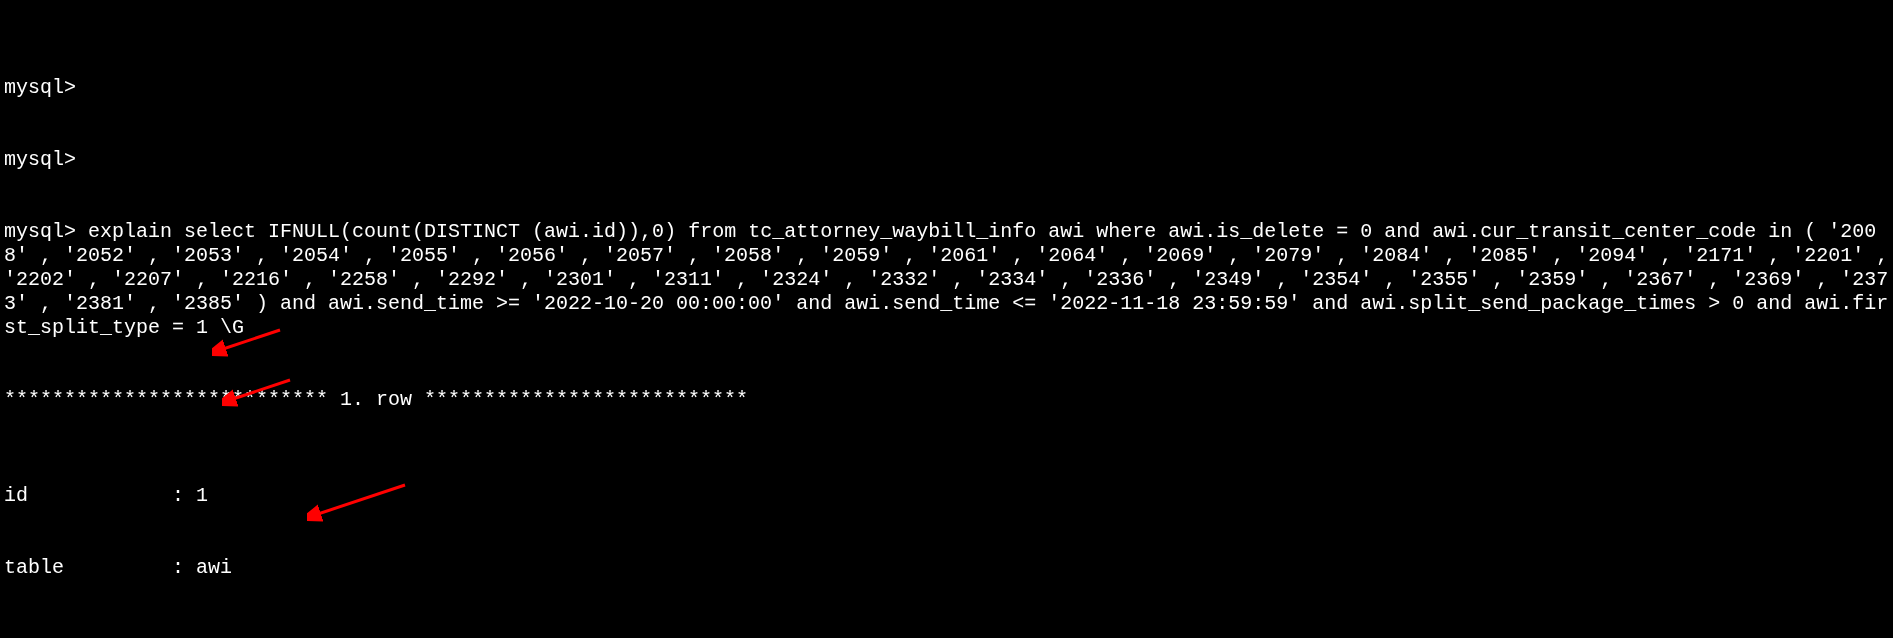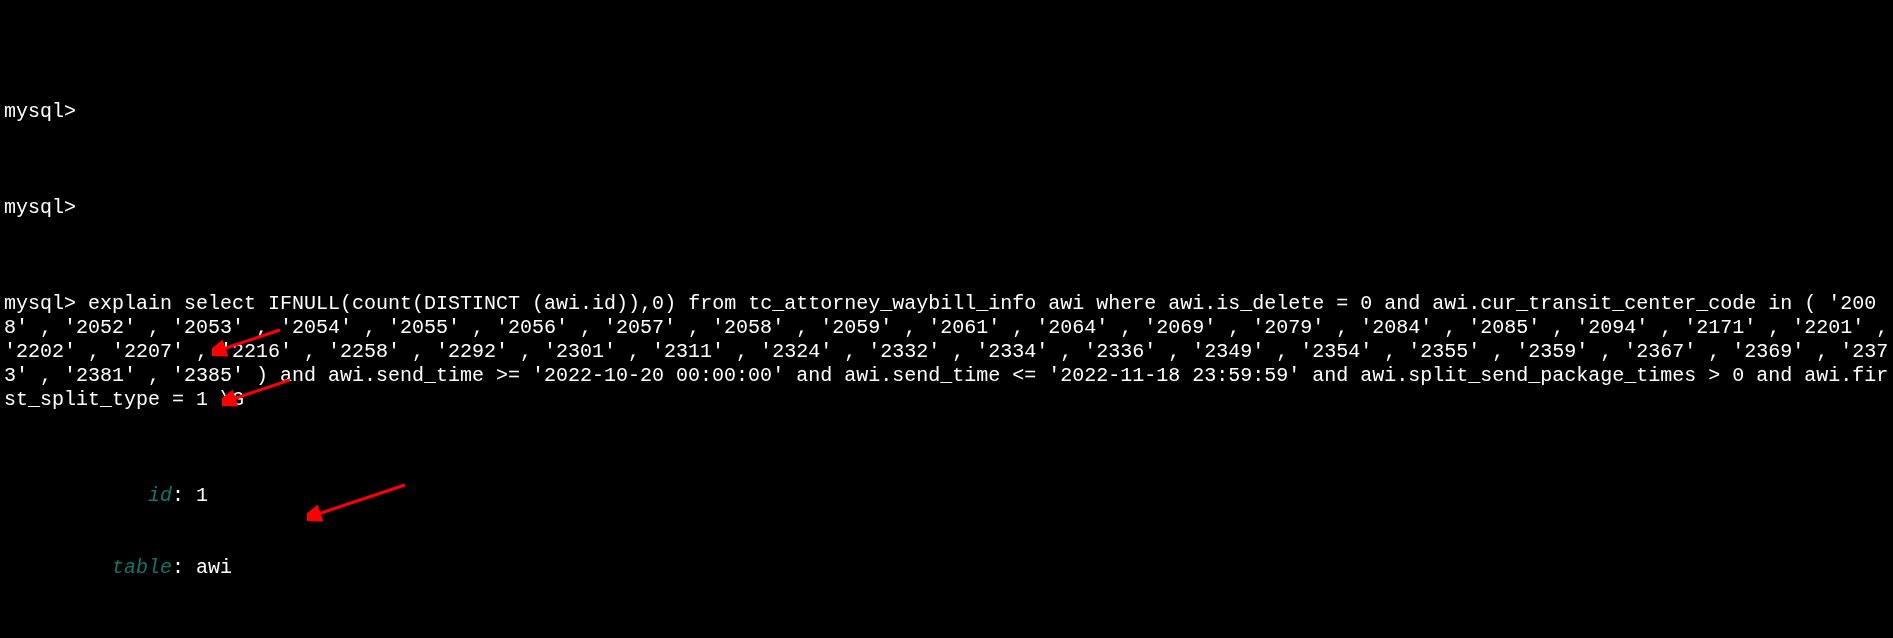--- a/index.html
+++ b/index.html
@@ -15,34 +15,32 @@
     overflow: hidden;
   }
   .terminal {
     position: relative;
     padding: 4px 4px;
     white-space: pre-wrap;
     word-break: break-all;
   }
   .prompt-line {
     display: block;
-    margin-top: 24px;
   }
   .row-header {
     display: block;
   }
   .explain-row {
     display: block;
   }
   .explain-label {
     display: inline-block;
     width: 14ch;
-    text-align: right;
-    color: #0f766e;
-    font-style: italic;
+    text-align: left;
+    color: #ffffff;
   }
   .explain-value {
     color: #ffffff;
   }
   
   .arrow {
     position: absolute;
     pointer-events: none;
   }
   .arrow svg {
@@ -50,20 +48,21 @@
   }
 </style>
 </head>
 <body>
 
 <div class="terminal">
 
   <span class="prompt-line"><span>mysql&gt;</span></span>
   <span class="prompt-line"><span>mysql&gt;</span></span>
   <span class="prompt-line"><span>mysql&gt;</span> <span>explain select IFNULL(count(DISTINCT (awi.id)),0) from tc_attorney_waybill_info awi where awi.is_delete = 0 and awi.cur_transit_center_code in ( '2008' , '2052' , '2053' , '2054' , '2055' , '2056' , '2057' , '2058' , '2059' , '2061' , '2064' , '2069' , '2079' , '2084' , '2085' , '2094' , '2171' , '2201' , '2202' , '2207' , '2216' , '2258' , '2292' , '2301' , '2311' , '2324' , '2332' , '2334' , '2336' , '2349' , '2354' , '2355' , '2359' , '2367' , '2369' , '2373' , '2381' , '2385' ) and awi.send_time &gt;= '2022-10-20 00:00:00' and awi.send_time &lt;= '2022-11-18 23:59:59' and awi.split_send_package_times &gt; 0 and awi.first_split_type = 1 \G</span></span>
+  <span class="row-header">*************************** 1. row ***************************</span>
 
   <span class="explain-row"><span class="explain-label">id</span>: <span class="explain-value">1</span></span>
   <span class="explain-row"><span class="explain-label">table</span>: <span class="explain-value">awi</span></span>
   
   
   
   
   
   
   

